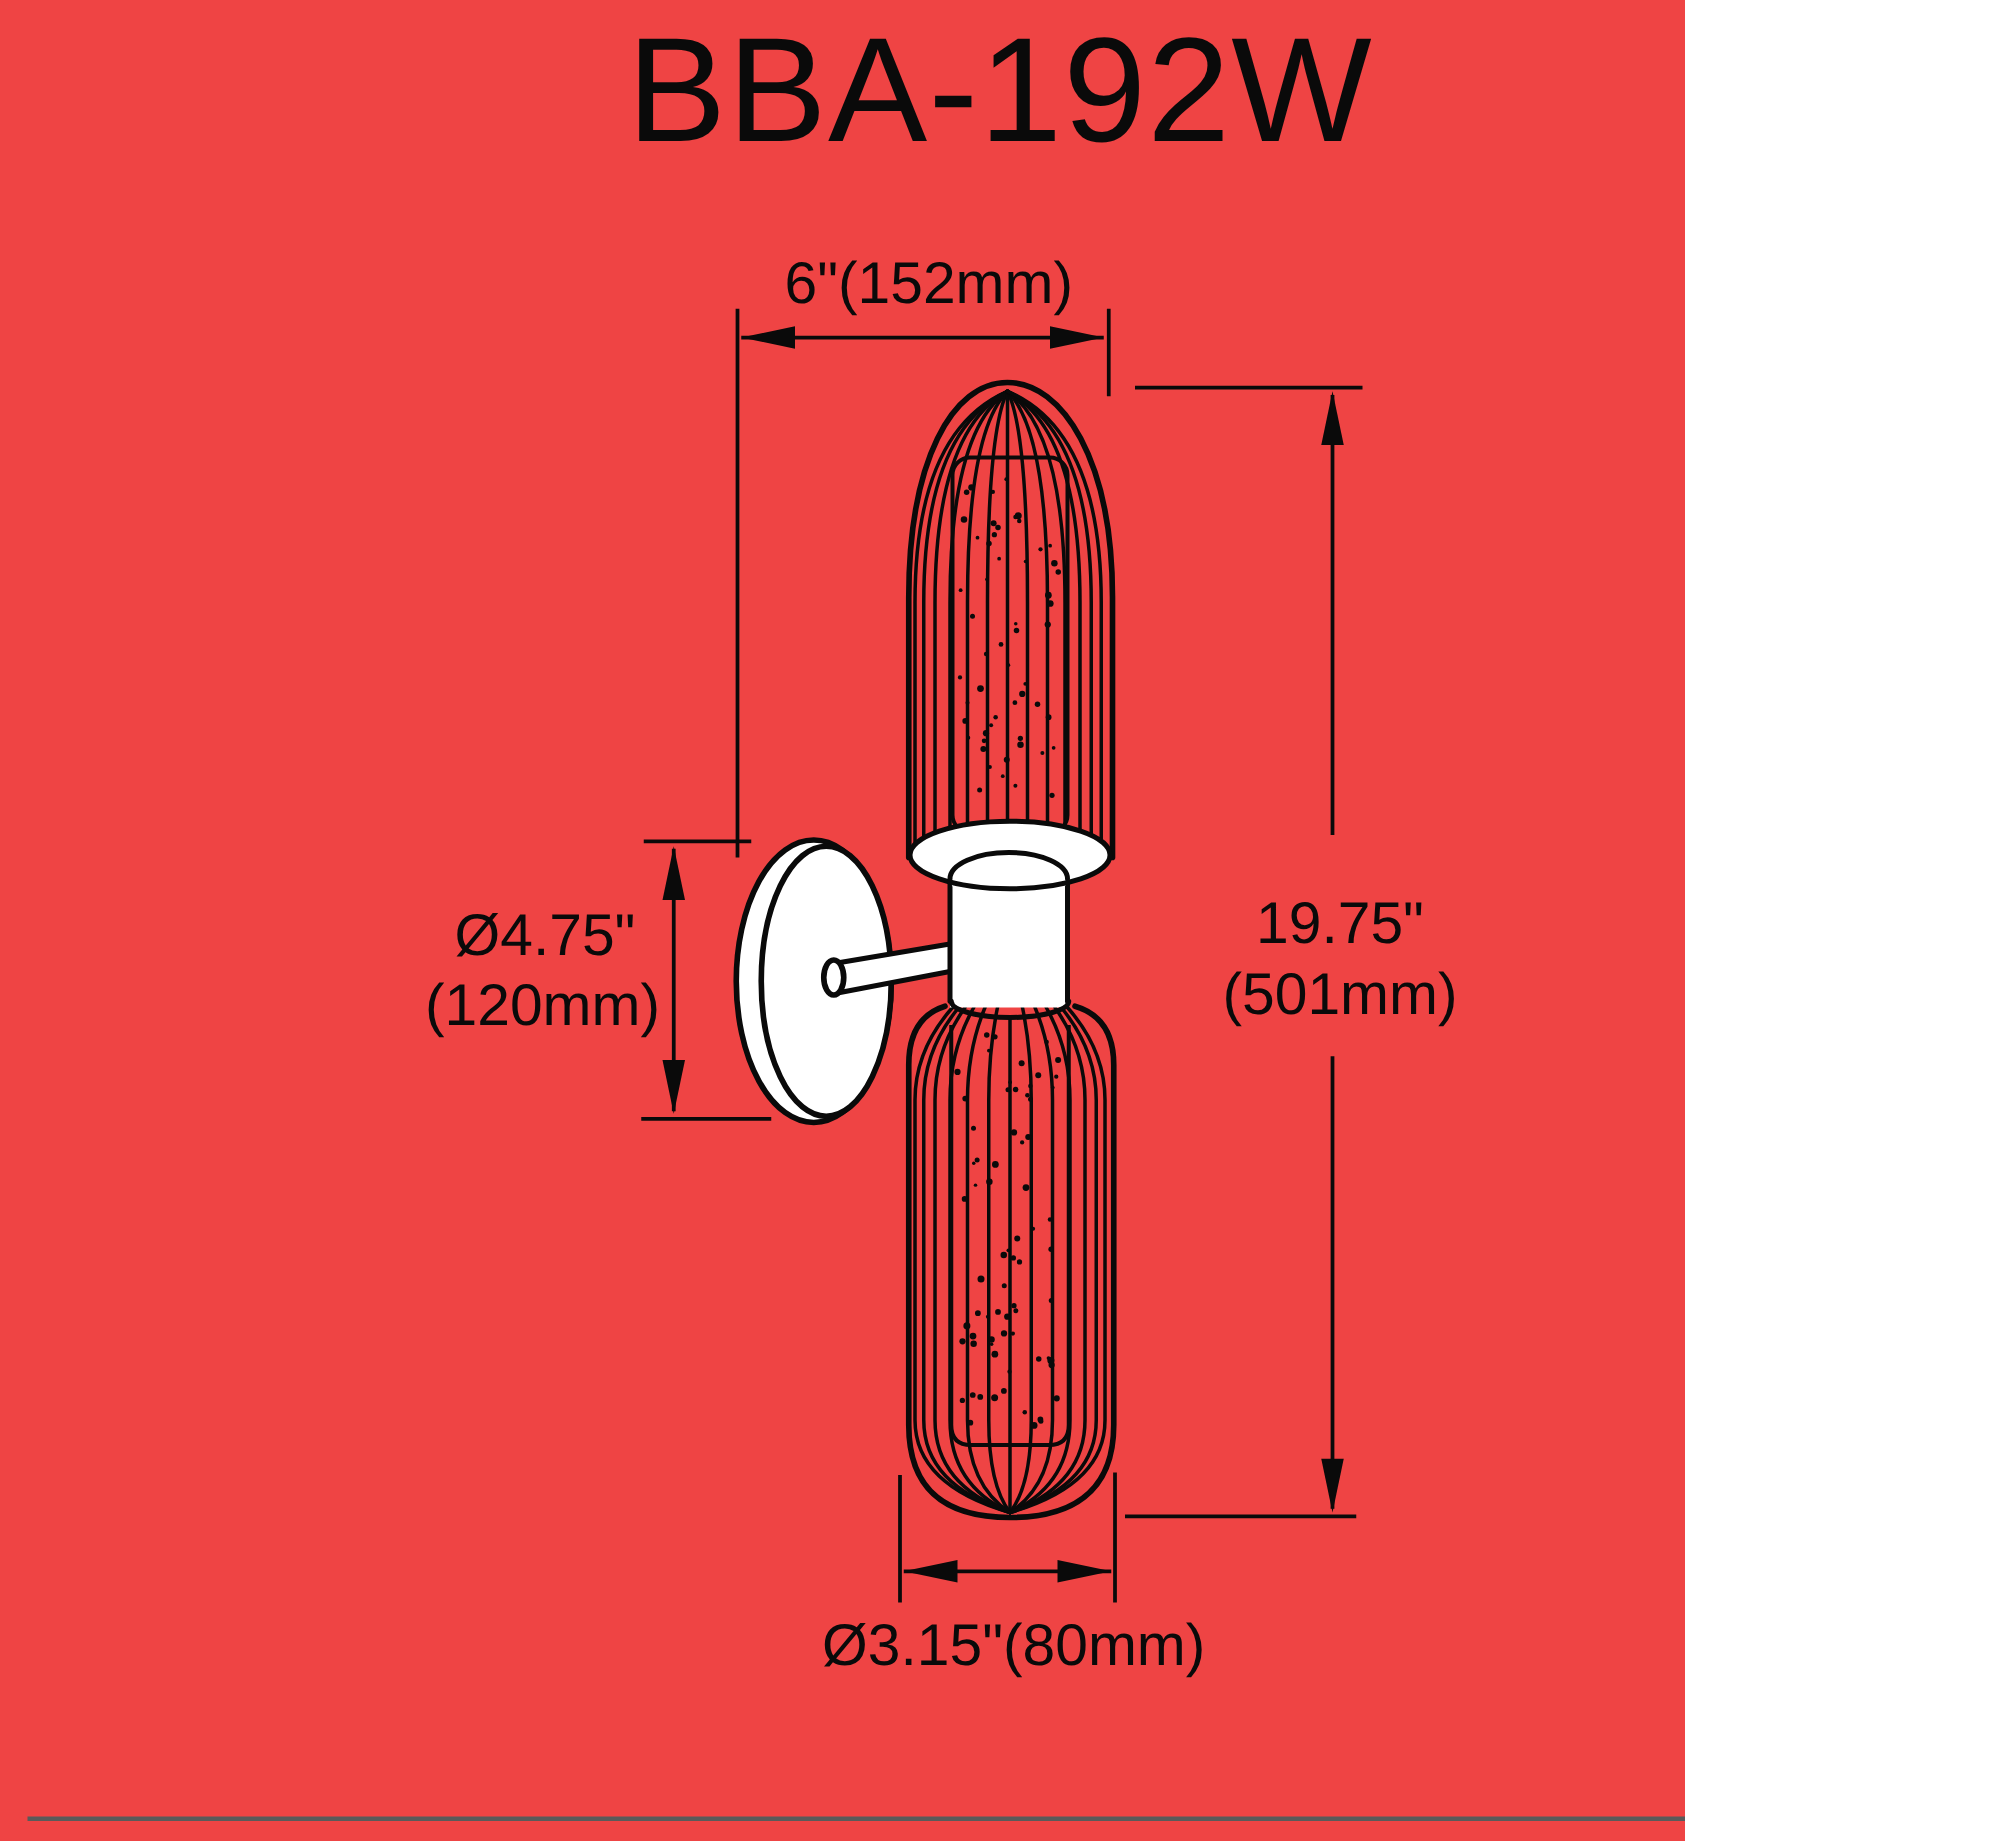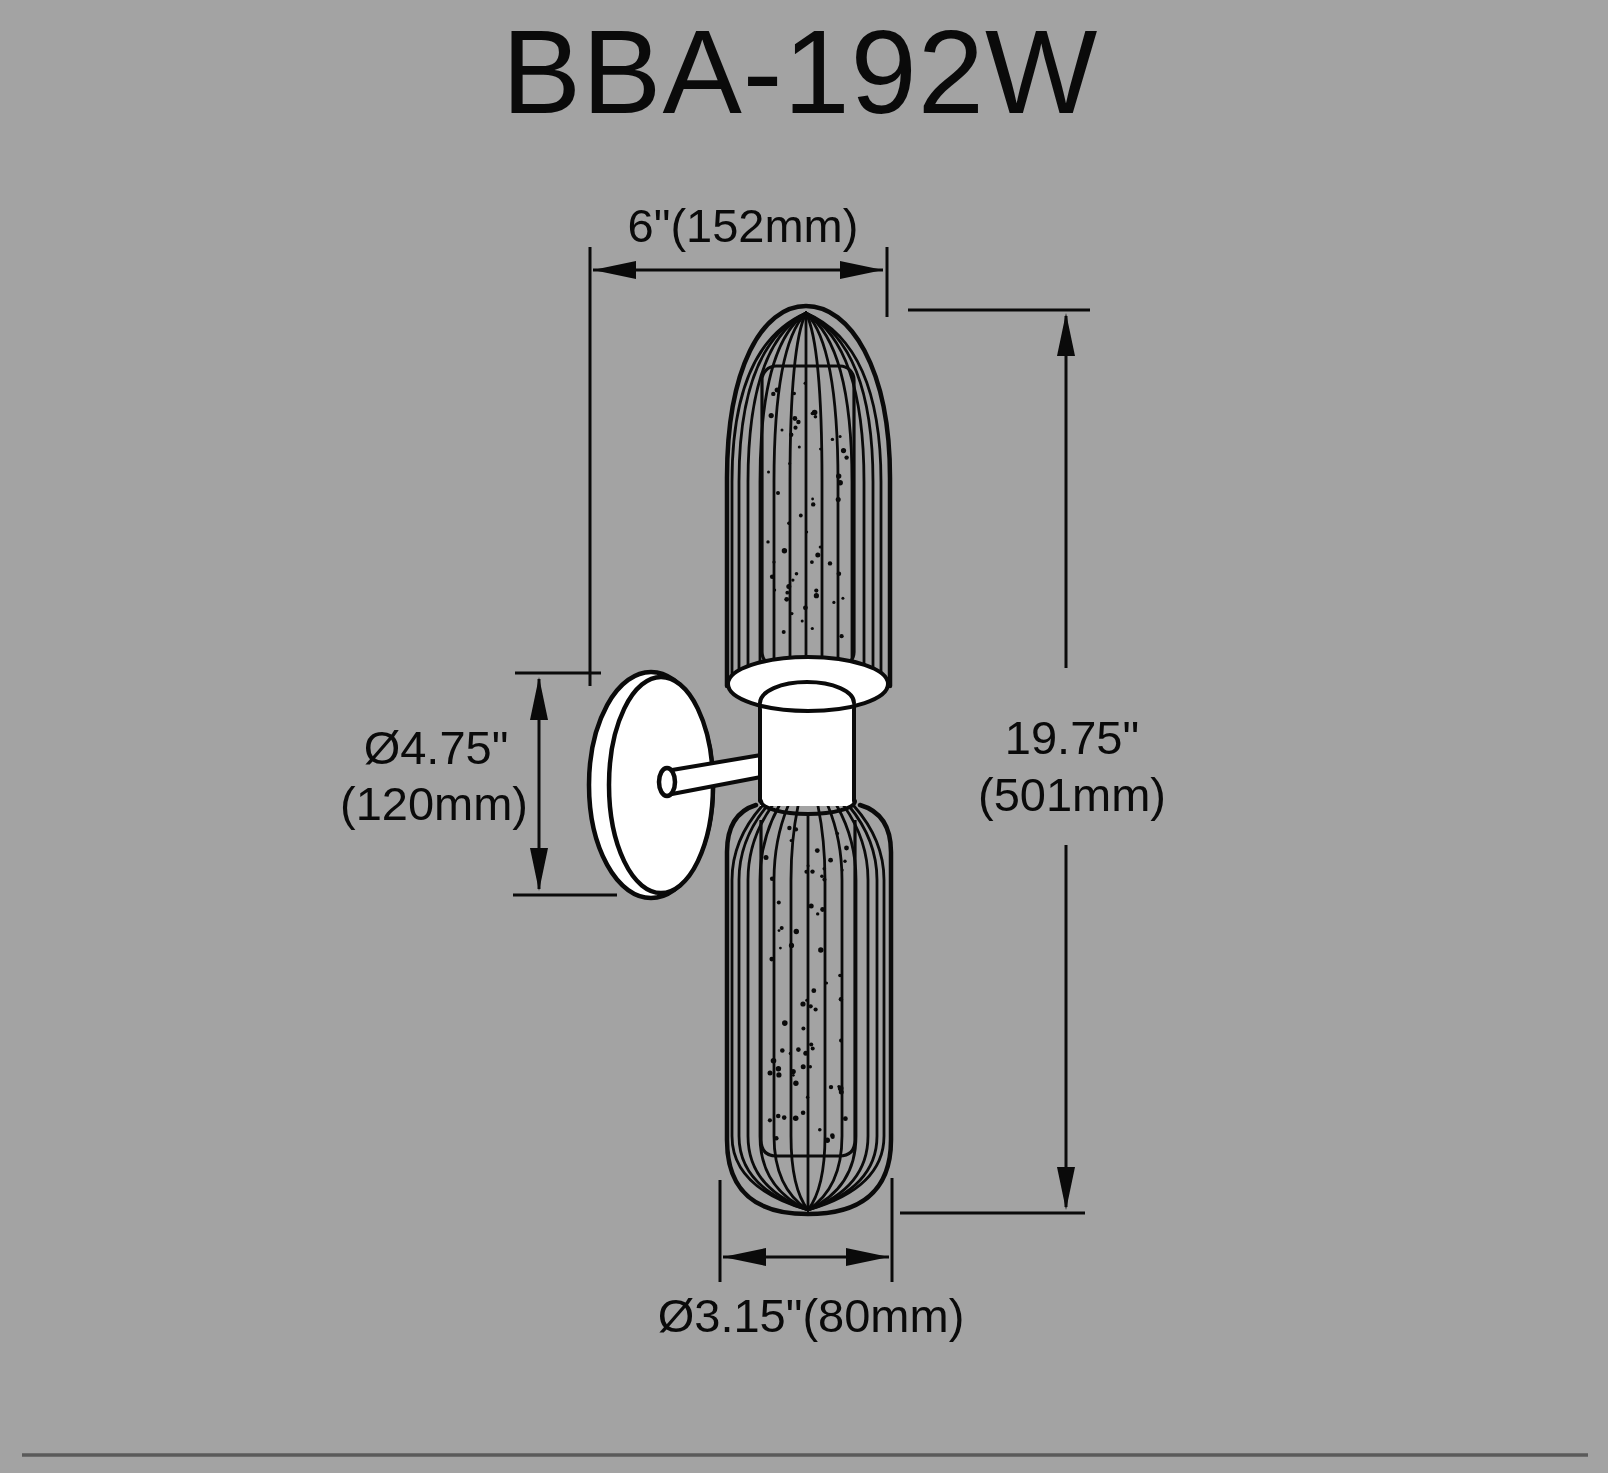--- a/index.html
+++ b/index.html
@@ -1,19 +1,19 @@
 <!DOCTYPE html>
 <html><head>
 <meta charset="utf-8">
 <style>
   html,body{margin:0;padding:0;background:#ffffff;}
   .stage{
     position:relative;
-    width:1608px;height:1473px;
-    background:#a3a3a3;
+    width:1348px;height:1473px;
+    background:#ef4444;
     overflow:hidden;
     font-family:"Liberation Sans", sans-serif;
   }
   svg{display:block;}
   
   .outline{stroke:#0a0a0a;stroke-width:4.5;fill:none;stroke-linecap:round;}
   .outline-f{stroke:#0a0a0a;stroke-width:4.5;fill:#ffffff;}
   .edge{stroke:#0a0a0a;stroke-width:4;fill:none;stroke-linecap:round;}
   .rib{stroke:#0a0a0a;stroke-width:2.8;fill:none;stroke-linecap:round;}
   .panel{stroke:#0a0a0a;stroke-width:3.2;fill:none;}

